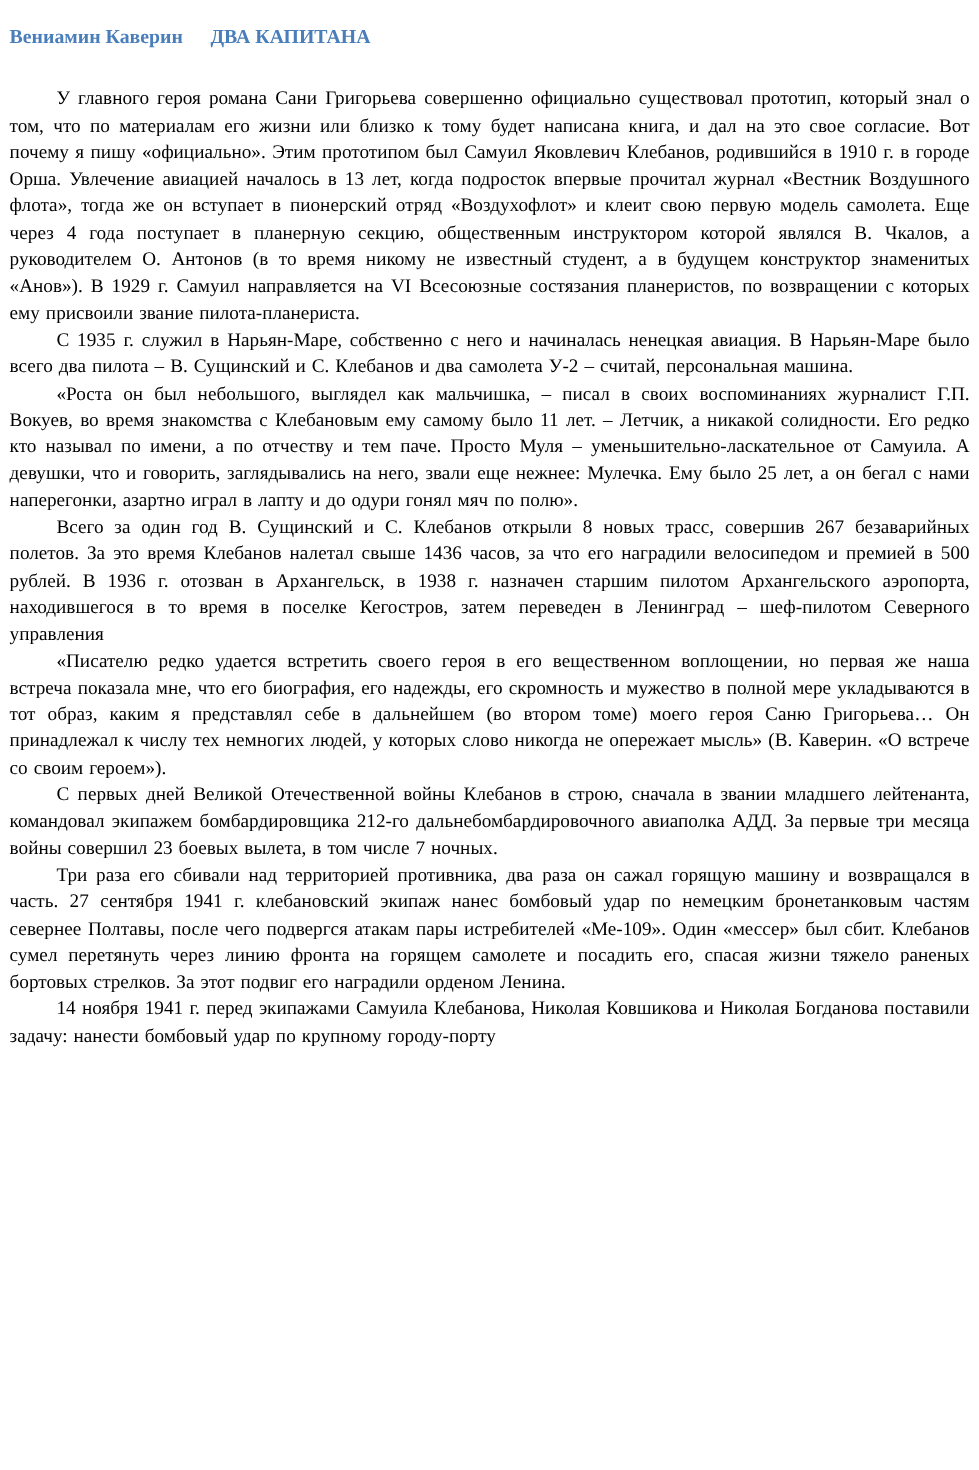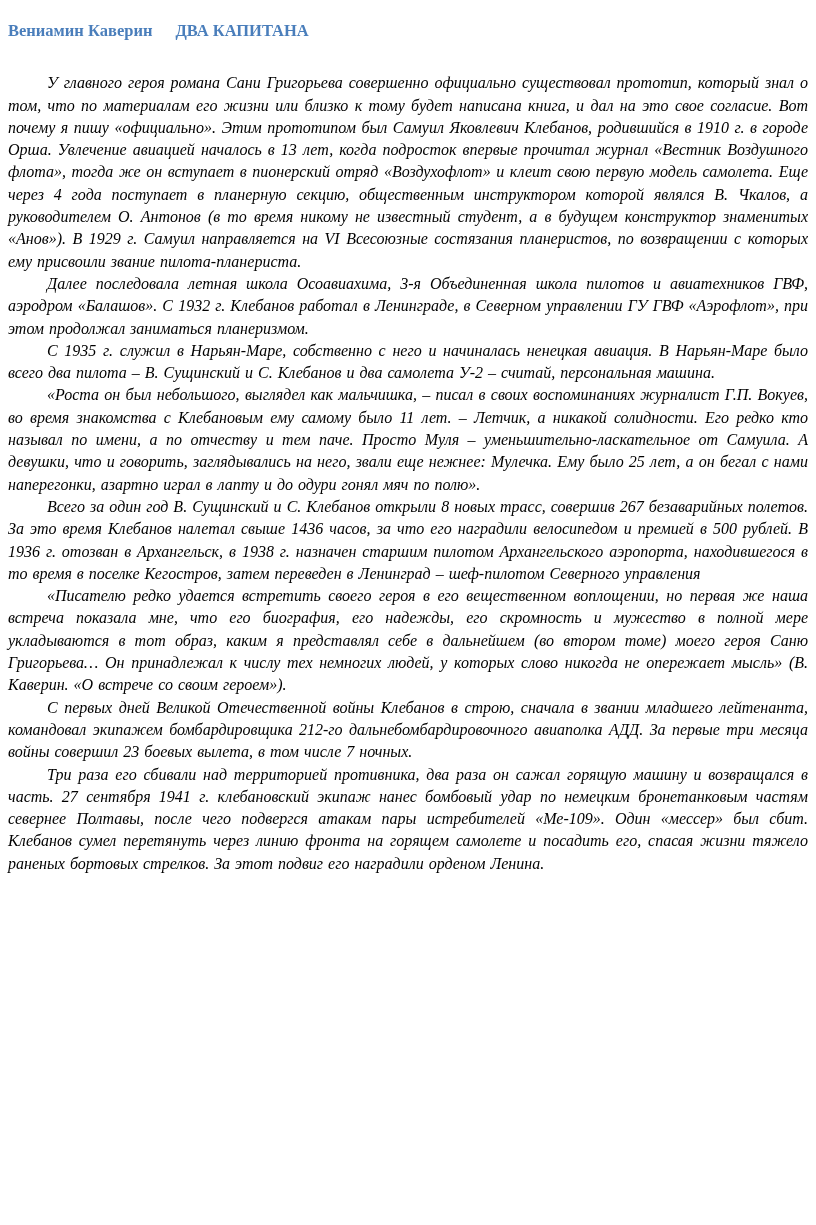--- a/index.html
+++ b/index.html
@@ -31,34 +31,33 @@
   .doc-heading .book-title {
     margin-left: 23px;
   }
   p.body-par {
     margin: 0;
     padding: 0;
     text-align: justify;
     text-justify: inter-word;
     text-indent: 39px;
     word-spacing: 1px;
-    font-style: italic;
   }
 </style>
 </head>
 <body>
 
 <div class="page">
 
   <div class="doc-heading" style="color: rgb(74, 126, 187);">
     <span class="author">Вениамин Каверин</span><span class="book-title">ДВА КАПИТАНА</span>
   </div>
 
   <p class="body-par">У главного героя романа Сани Григорьева совершенно официально существовал прототип, который знал о том, что по материалам его жизни или близко к тому будет написана книга, и дал на это свое согласие. Вот почему я пишу «официально». Этим прототипом был Самуил Яковлевич Клебанов, родившийся в 1910 г. в городе Орша. Увлечение авиацией началось в 13 лет, когда подросток впервые прочитал журнал «Вестник Воздушного флота», тогда же он вступает в пионерский отряд «Воздухофлот» и клеит свою первую модель самолета. Еще через 4 года поступает в планерную секцию, общественным инструктором которой являлся В. Чкалов, а руководителем О. Антонов (в то время никому не известный студент, а в будущем конструктор знаменитых «Анов»). В 1929 г. Самуил направляется на VI Всесоюзные состязания планеристов, по возвращении с которых ему присвоили звание пилота-планериста.</p>
-  <p class="body-par">Далее последовала летная школа Осоавиахима, 3-я Объединенная школа пилотов и авиатехников ГВФ, аэродром «Балашов». С 1932 г. Клебанов работал в Ленинграде, в Северном управлении ГУ ГВФ «Аэрофлот», при этом продолжал заниматься планеризмом.</p>
   <p class="body-par">С 1935 г. служил в Нарьян-Маре, собственно с него и начиналась ненецкая авиация. В Нарьян-Маре было всего два пилота – В. Сущинский и С. Клебанов и два самолета У-2 – считай, персональная машина.</p>
   <p class="body-par">«Роста он был небольшого, выглядел как мальчишка, – писал в своих воспоминаниях журналист Г.П. Вокуев, во время знакомства с Клебановым ему самому было 11 лет. – Летчик, а никакой солидности. Его редко кто называл по имени, а по отчеству и тем паче. Просто Муля – уменьшительно-ласкательное от Самуила. А девушки, что и говорить, заглядывались на него, звали еще нежнее: Мулечка. Ему было 25 лет, а он бегал с нами наперегонки, азартно играл в лапту и до одури гонял мяч по полю».</p>
   <p class="body-par">Всего за один год В. Сущинский и С. Клебанов открыли 8 новых трасс, совершив 267 безаварийных полетов. За это время Клебанов налетал свыше 1436 часов, за что его наградили велосипедом и премией в 500 рублей. В 1936 г. отозван в Архангельск, в 1938 г. назначен старшим пилотом Архангельского аэропорта, находившегося в то время в поселке Кегостров, затем переведен в Ленинград – шеф-пилотом Северного управления</p>
   <p class="body-par">«Писателю редко удается встретить своего героя в его вещественном воплощении, но первая же наша встреча показала мне, что его биография, его надежды, его скромность и мужество в полной мере укладываются в тот образ, каким я представлял себе в дальнейшем (во втором томе) моего героя Саню Григорьева… Он принадлежал к числу тех немногих людей, у которых слово никогда не опережает мысль» (В. Каверин. «О встрече со своим героем»).</p>
   <p class="body-par">С первых дней Великой Отечественной войны Клебанов в строю, сначала в звании младшего лейтенанта, командовал экипажем бомбардировщика 212-го дальнебомбардировочного авиаполка АДД. За первые три месяца войны совершил 23 боевых вылета, в том числе 7 ночных.</p>
   <p class="body-par">Три раза его сбивали над территорией противника, два раза он сажал горящую машину и возвращался в часть. 27 сентября 1941 г. клебановский экипаж нанес бомбовый удар по немецким бронетанковым частям севернее Полтавы, после чего подвергся атакам пары истребителей «Ме-109». Один «мессер» был сбит. Клебанов сумел перетянуть через линию фронта на горящем самолете и посадить его, спасая жизни тяжело раненых бортовых стрелков. За этот подвиг его наградили орденом Ленина.</p>
+  <p class="body-par">14 ноября 1941 г. перед экипажами Самуила Клебанова, Николая Ковшикова и Николая Богданова поставили задачу: нанести бомбовый удар по крупному городу-порту</p>
 
 </div>
 
 </body></html>

